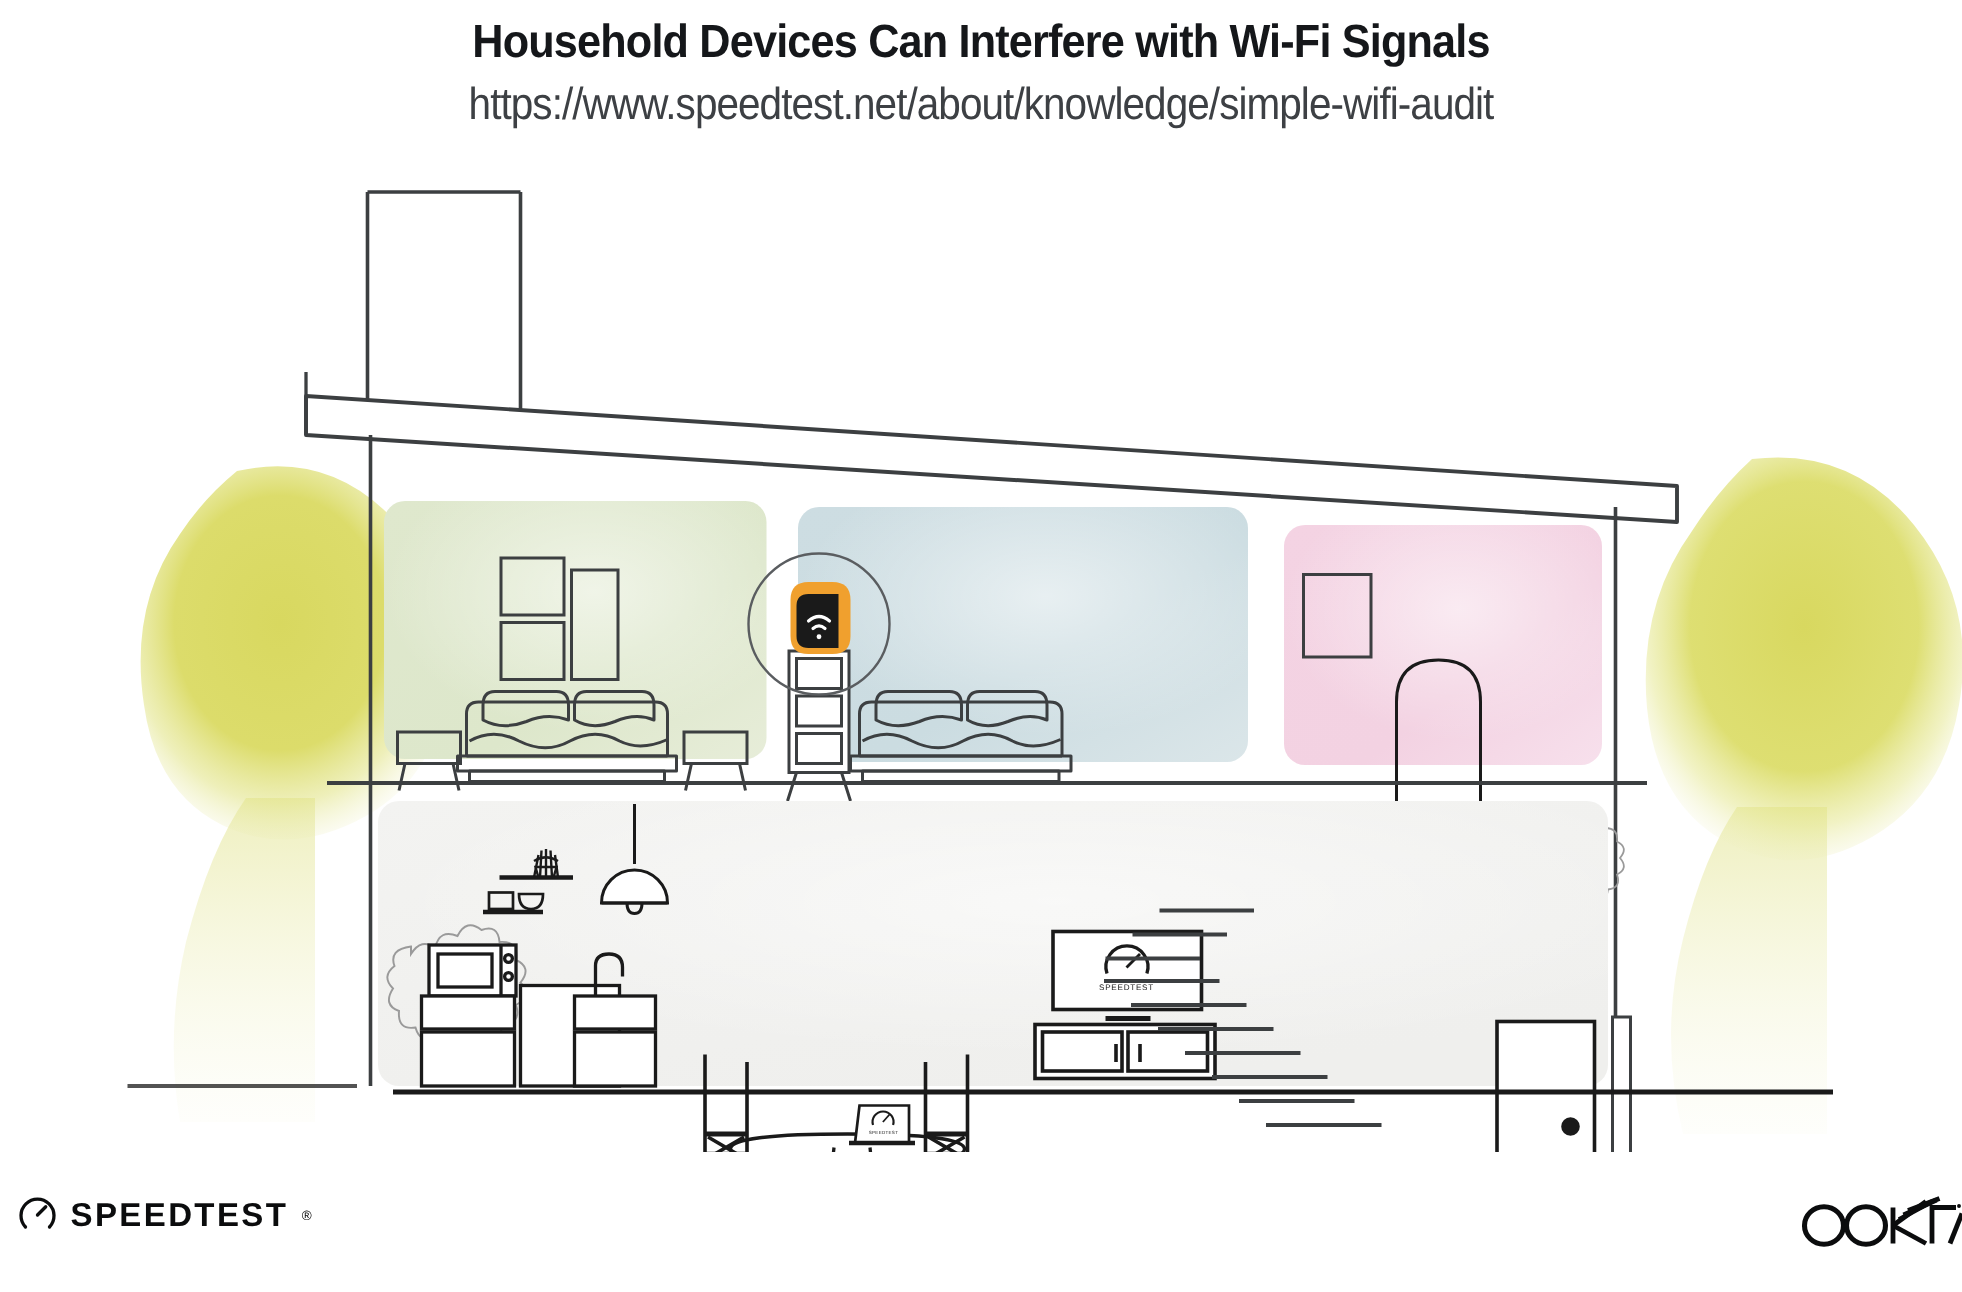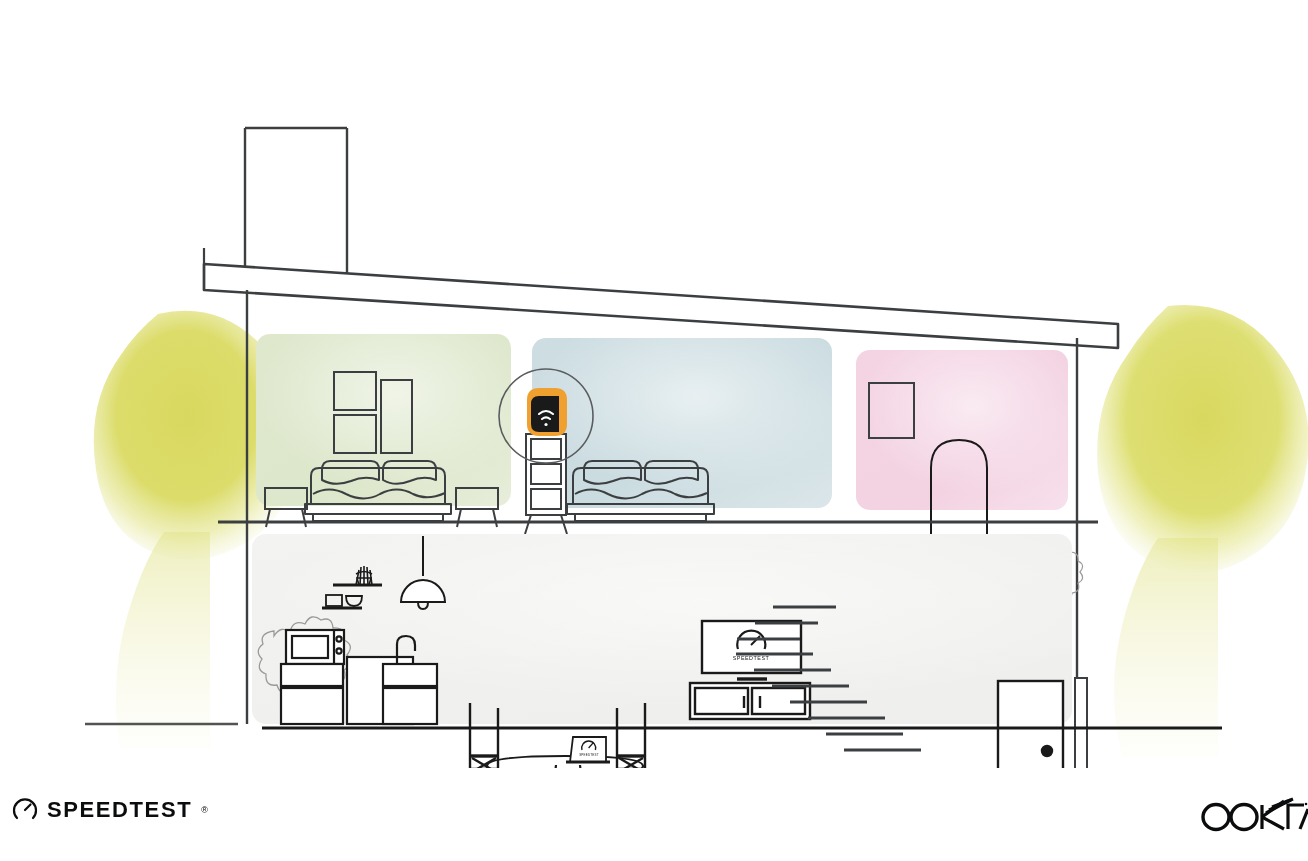--- a/index.html
+++ b/index.html
@@ -36,20 +36,24 @@
 
   
   #art{position:absolute;left:0;top:108px;width:1308px;height:660px;}
   svg{display:block;}
 </style>
 </head>
 <body>
 
 <div id="stage">
 
+  <div class="hdr">
+    <div class="title">Household Devices Can Interfere with Wi-Fi Signals</div>
+    <div class="url">https://www.speedtest.net/about/knowledge/simple-wifi-audit</div>
+  </div>
 
   <div id="art">
   <svg width="1308" height="660" viewBox="0 0 1308 660" xmlns="http://www.w3.org/2000/svg">
     <defs>
       <radialGradient id="treeGrad" cx="45%" cy="42%" r="62%">
         <stop offset="0%" stop-color="#d6d657" stop-opacity="0.95"></stop>
         <stop offset="55%" stop-color="#d9d95e" stop-opacity="0.92"></stop>
         <stop offset="78%" stop-color="#e3e58c" stop-opacity="0.60"></stop>
         <stop offset="100%" stop-color="#eff0c4" stop-opacity="0.05"></stop>
       </radialGradient>

